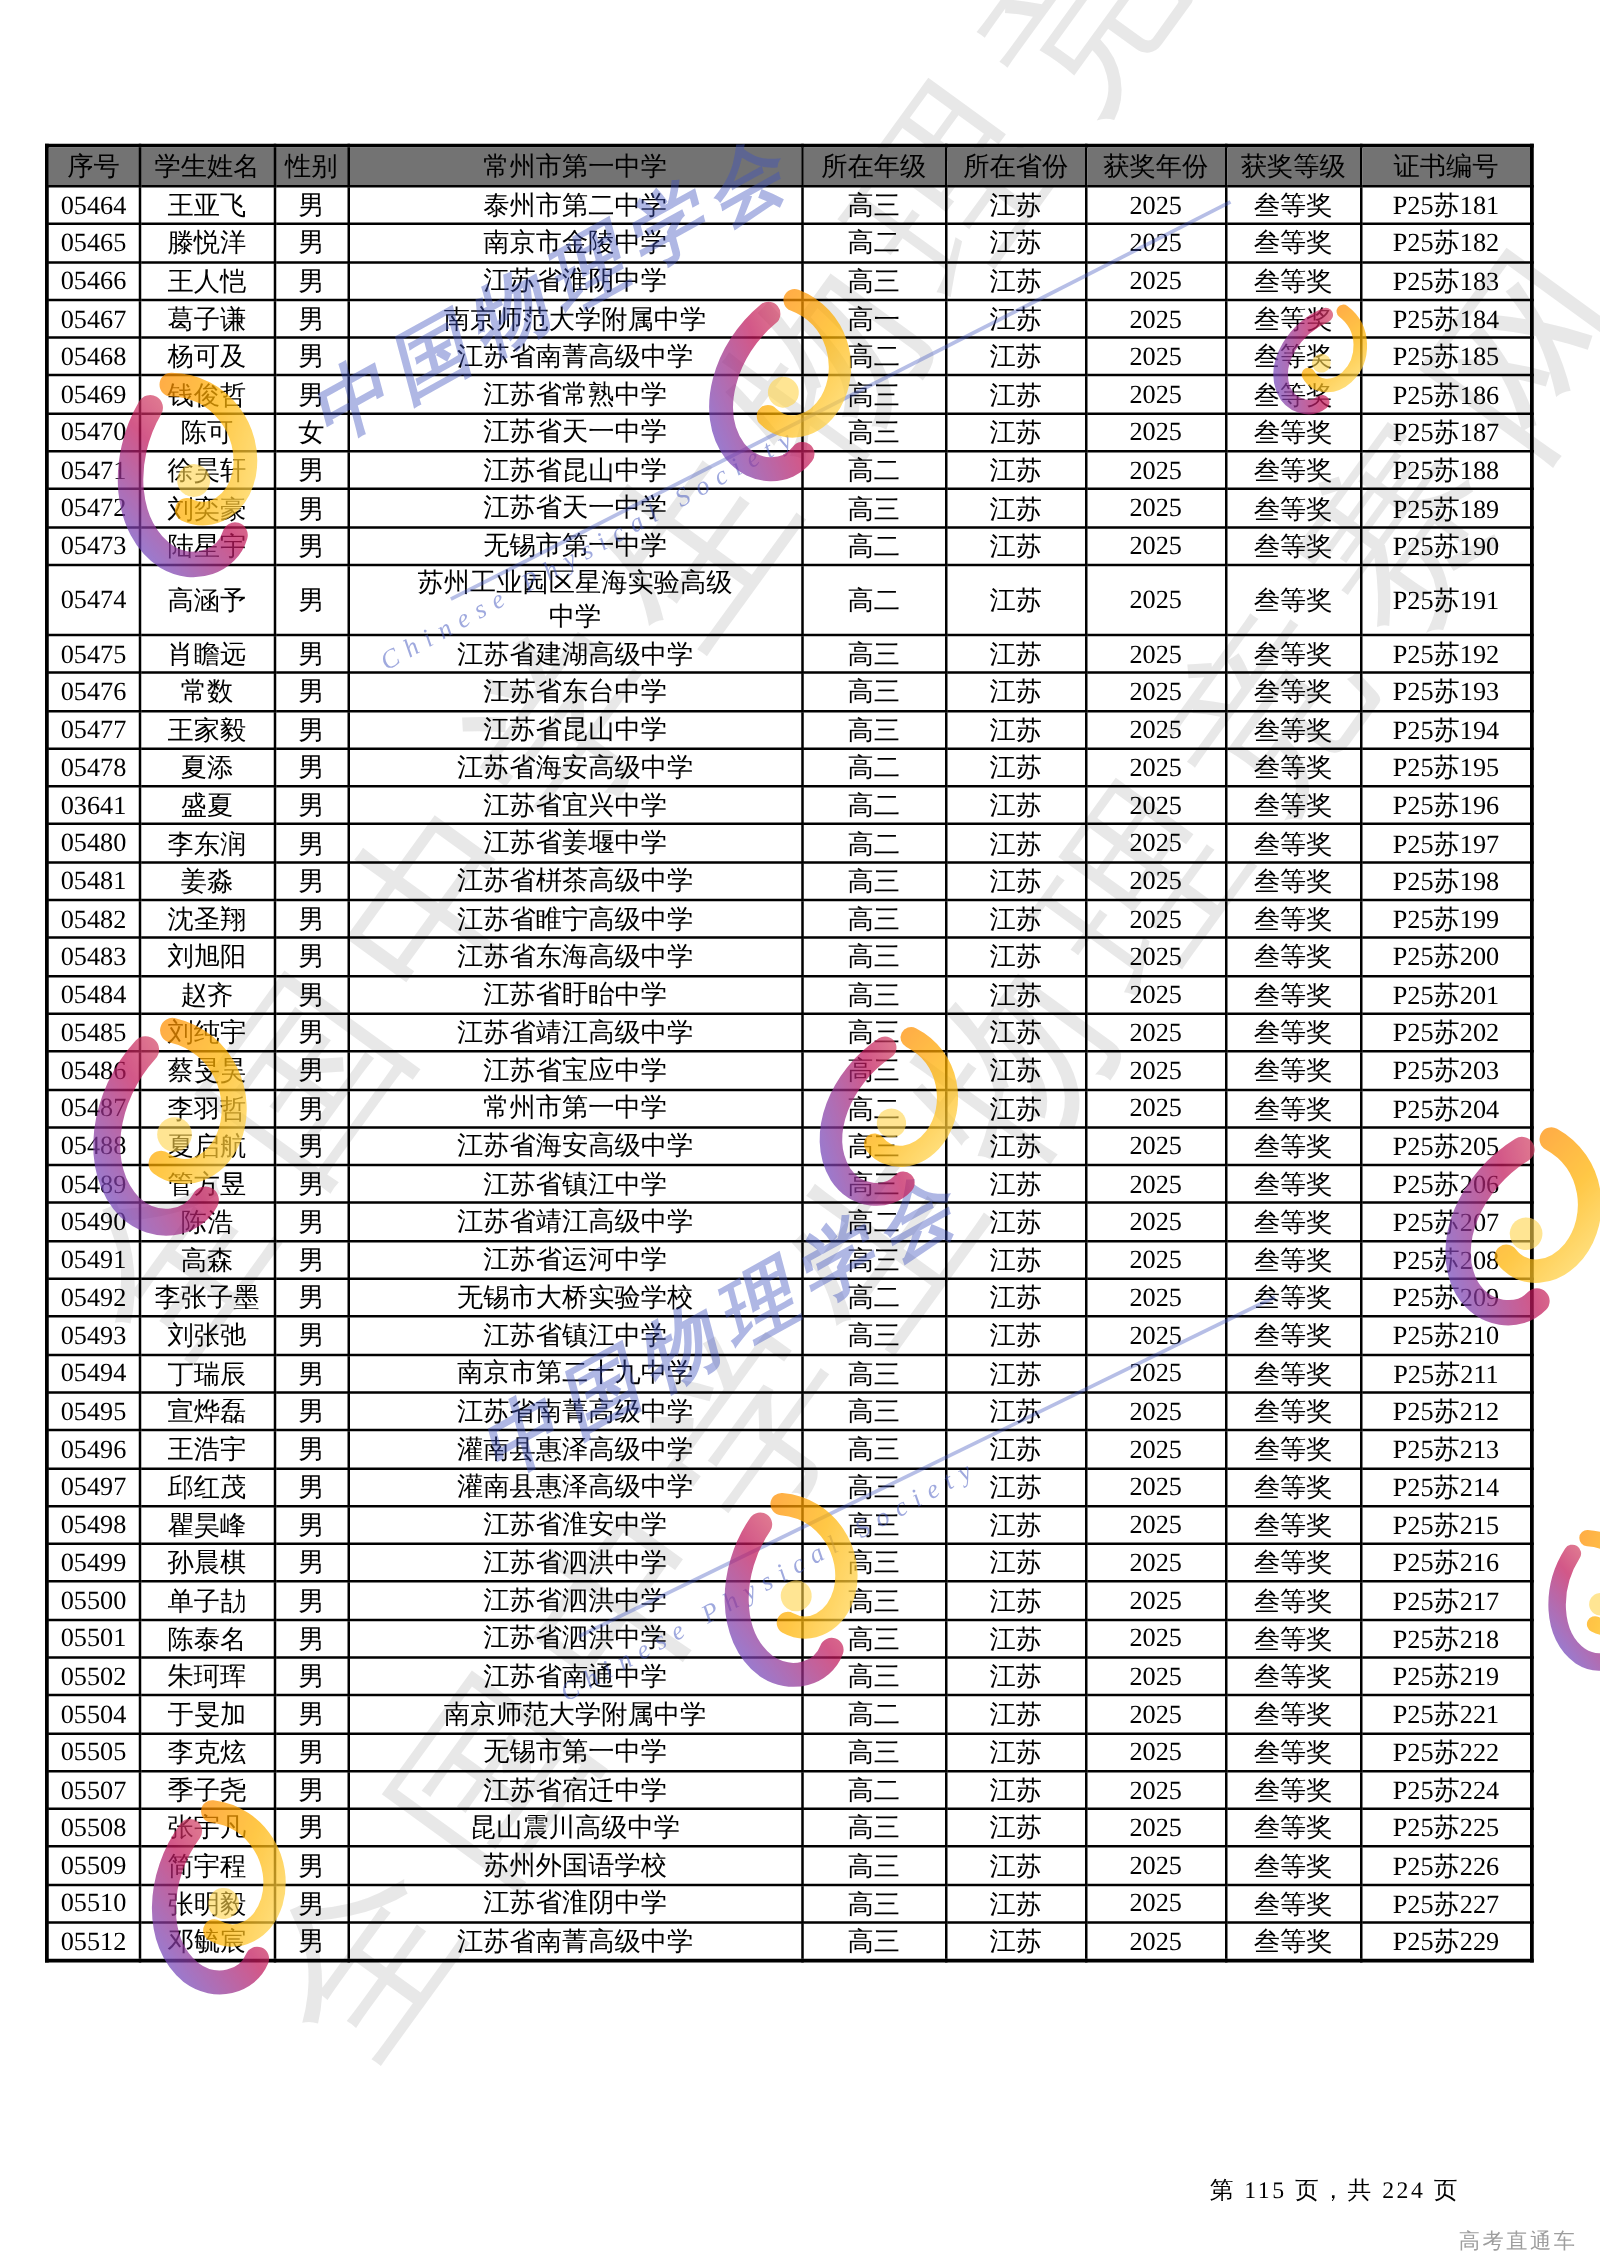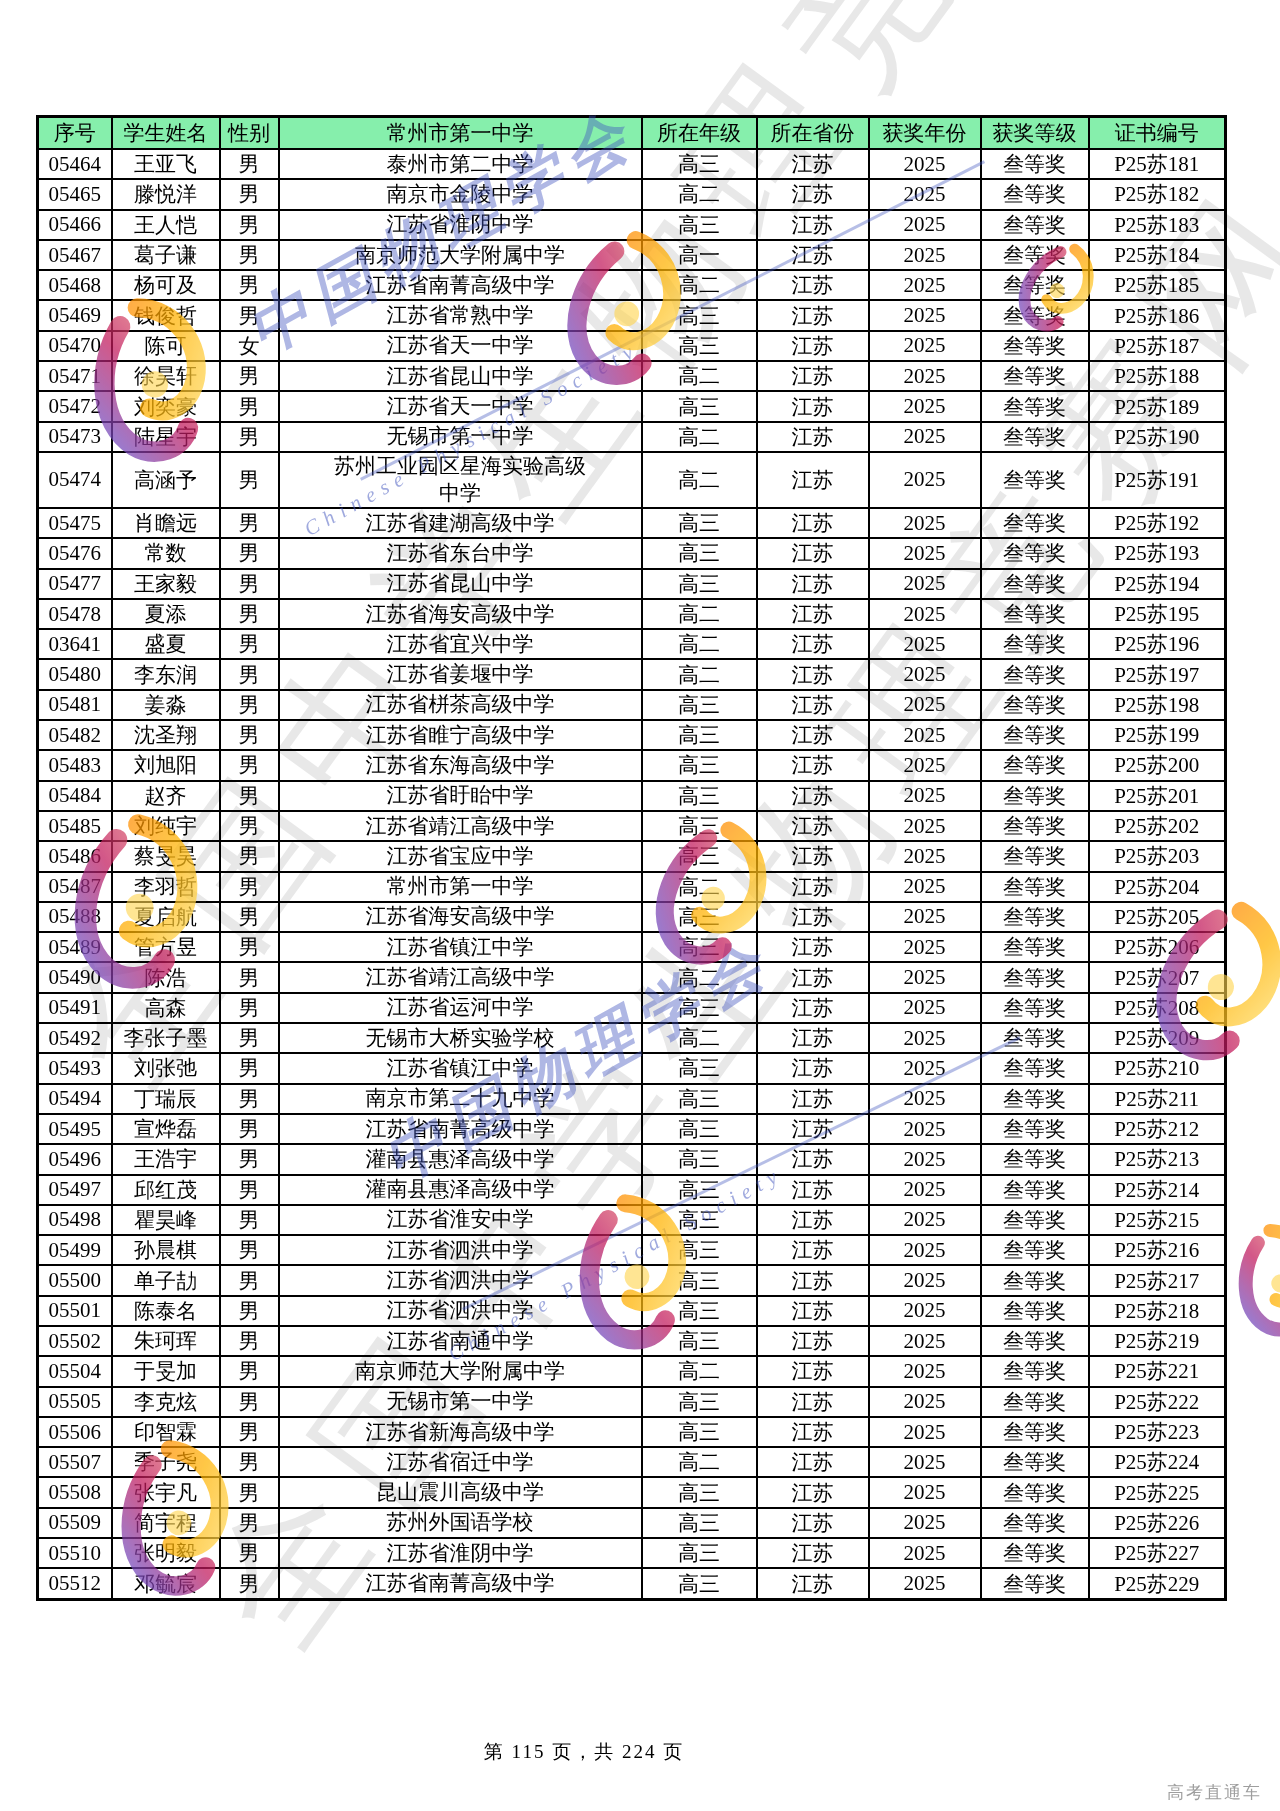--- a/index.html
+++ b/index.html
@@ -67,33 +67,33 @@
     text-align:center;
     vertical-align:middle;
     font-size:21px;
     font-weight:normal;
     color:#000;
     padding:0;
     overflow:hidden;
   }
   table.award{border:3px solid #000;}
   table.award th{
-    background:#86efac;
+    background:#737373;
     height:30px;
   }
   table.award td{height:28.3px;background:transparent;}
   td.c3{white-space:pre-line;line-height:27px;}
   col.w0{width:74px;}  col.w1{width:108px;} col.w2{width:59px;}
   col.w3{width:363px;} col.w4{width:115px;} col.w5{width:112px;}
   col.w6{width:112px;} col.w7{width:108px;} col.w8{width:137px;}
   
   .page-footer{
     position:absolute;
     left:0;top:1739px;width:1168px;
-    text-align:center;
+    text-align:right;
     font-size:19px;
     letter-spacing:2px;
     color:#000;
     z-index:2;
   }
   .brand{
     position:absolute;
     right:18px;top:1781px;
     font-family:"Liberation Sans","DejaVu Sans",sans-serif;
     font-size:17px;
@@ -600,31 +600,20 @@
         <td class="c1">李克炫</td>
         <td class="c2">男</td>
         <td class="c3">无锡市第一中学</td>
         <td class="c4">高三</td>
         <td class="c5">江苏</td>
         <td class="c6">2025</td>
         <td class="c7">叁等奖</td>
         <td class="c8">P25苏222</td>
       </tr>
       <tr>
-        <td class="c0">05506</td>
-        <td class="c1">印智霖</td>
-        <td class="c2">男</td>
-        <td class="c3">江苏省新海高级中学</td>
-        <td class="c4">高三</td>
-        <td class="c5">江苏</td>
-        <td class="c6">2025</td>
-        <td class="c7">叁等奖</td>
-        <td class="c8">P25苏223</td>
-      </tr>
-      <tr>
         <td class="c0">05507</td>
         <td class="c1">季子尧</td>
         <td class="c2">男</td>
         <td class="c3">江苏省宿迁中学</td>
         <td class="c4">高二</td>
         <td class="c5">江苏</td>
         <td class="c6">2025</td>
         <td class="c7">叁等奖</td>
         <td class="c8">P25苏224</td>
       </tr>

